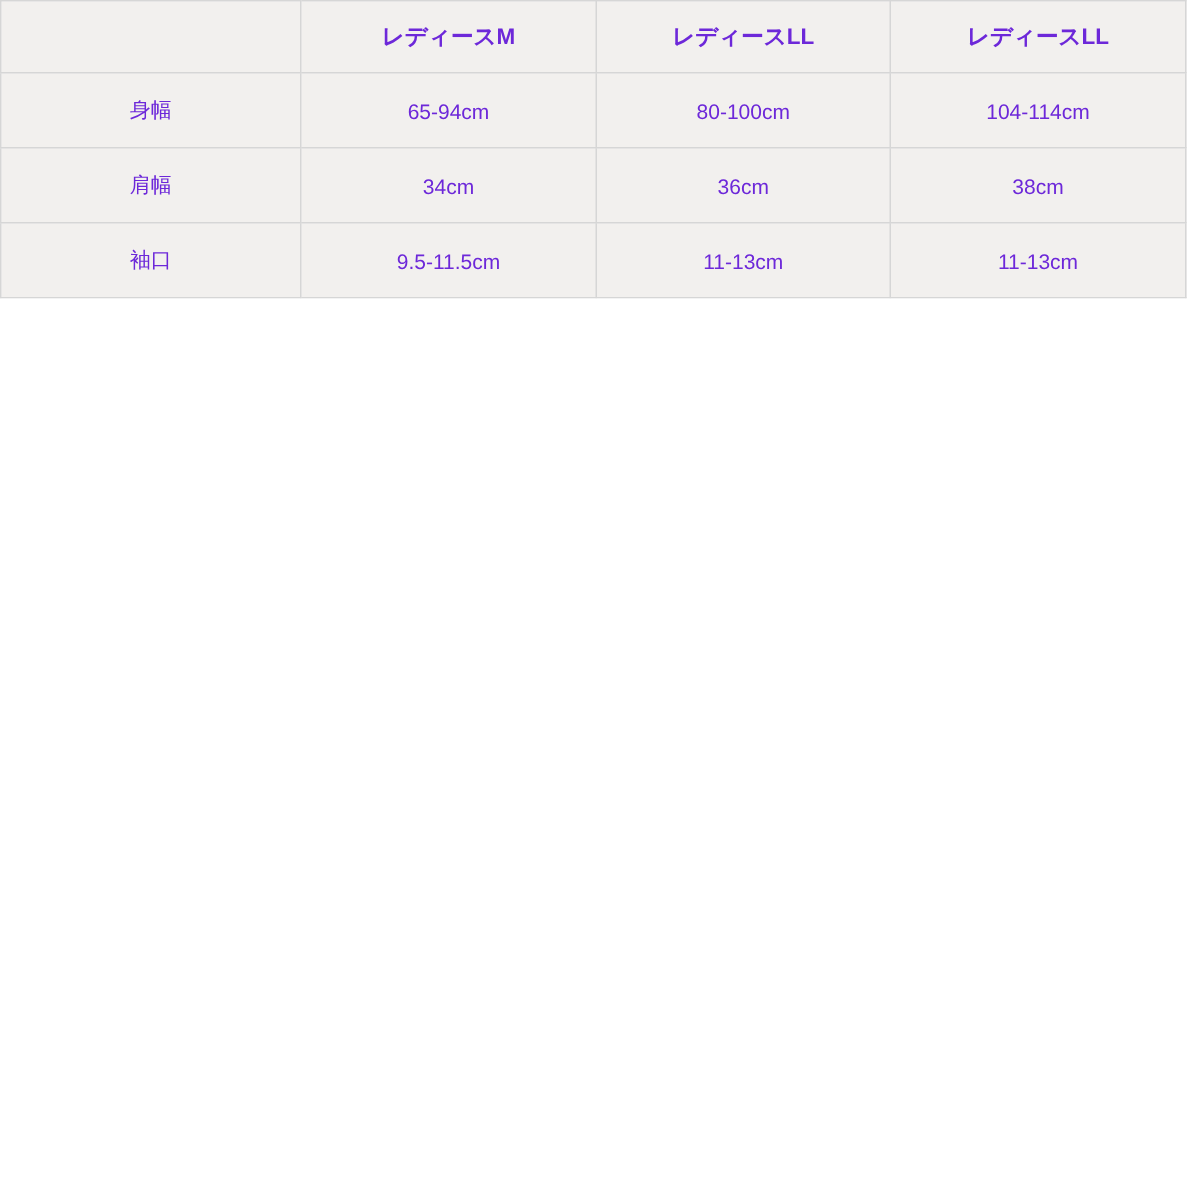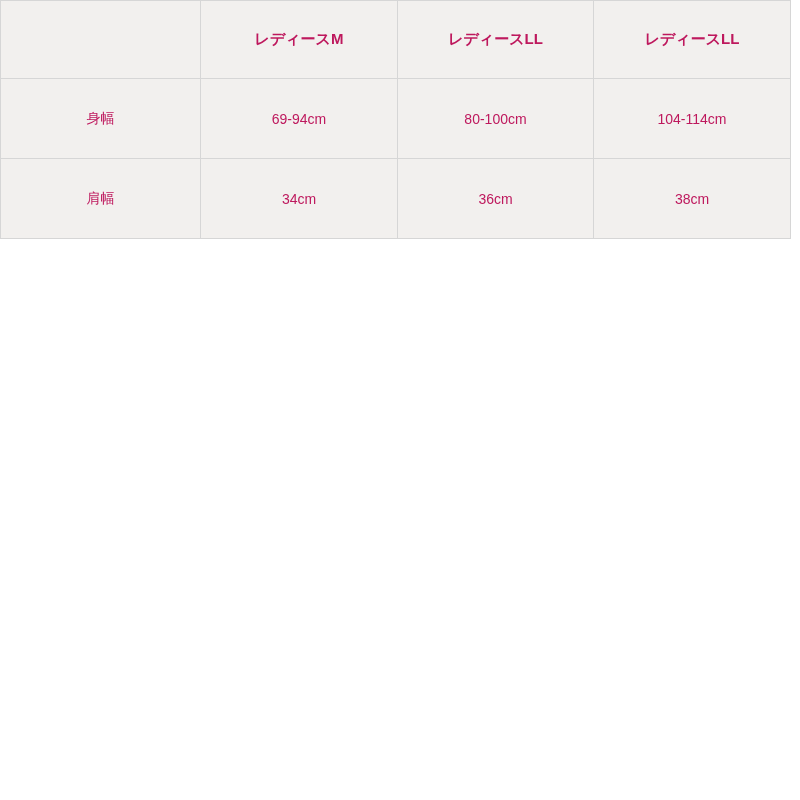--- a/index.html
+++ b/index.html
@@ -27,24 +27,24 @@
     margin: 0 0 0 0;
     table-layout: fixed;
   }
   table.size-table td,
   table.size-table th {
     border: 1px solid #d6d6d6;
     text-align: center;
     vertical-align: middle;
     font-weight: normal;
     font-size: 14px;
-    padding: 15px;
+    padding: 0;
     height: 49px;
     background: #f2f0ee;
-    color: #be185d;
+    color: #6d28d9;
   }
   table.size-table tr.header-row th.corner-cell {
     background: #f2f0ee;
   }
   table.size-table tr.header-row th {
     font-weight: bold;
     font-size: 15px;
     background: #f2f0ee;
     height: 47px;
   }
@@ -78,26 +78,32 @@
       <tr class="header-row">
         <th class="corner-cell"></th>
         <th>レディースM</th>
         <th>レディースLL</th>
         <th>レディースLL</th>
       </tr>
     </thead>
     <tbody>
       <tr>
         <td class="row-label">身幅</td>
-        <td>69-94cm</td>
+        <td>65-94cm</td>
         <td>80-100cm</td>
         <td>104-114cm</td>
       </tr>
       <tr>
         <td class="row-label">肩幅</td>
         <td>34cm</td>
         <td>36cm</td>
         <td>38cm</td>
       </tr>
+      <tr>
+        <td class="row-label">袖口</td>
+        <td>9.5-11.5cm</td>
+        <td>11-13cm</td>
+        <td>11-13cm</td>
+      </tr>
     </tbody>
   </table>
   <div class="below-fill"></div>
 </div>
 
 </body></html>

